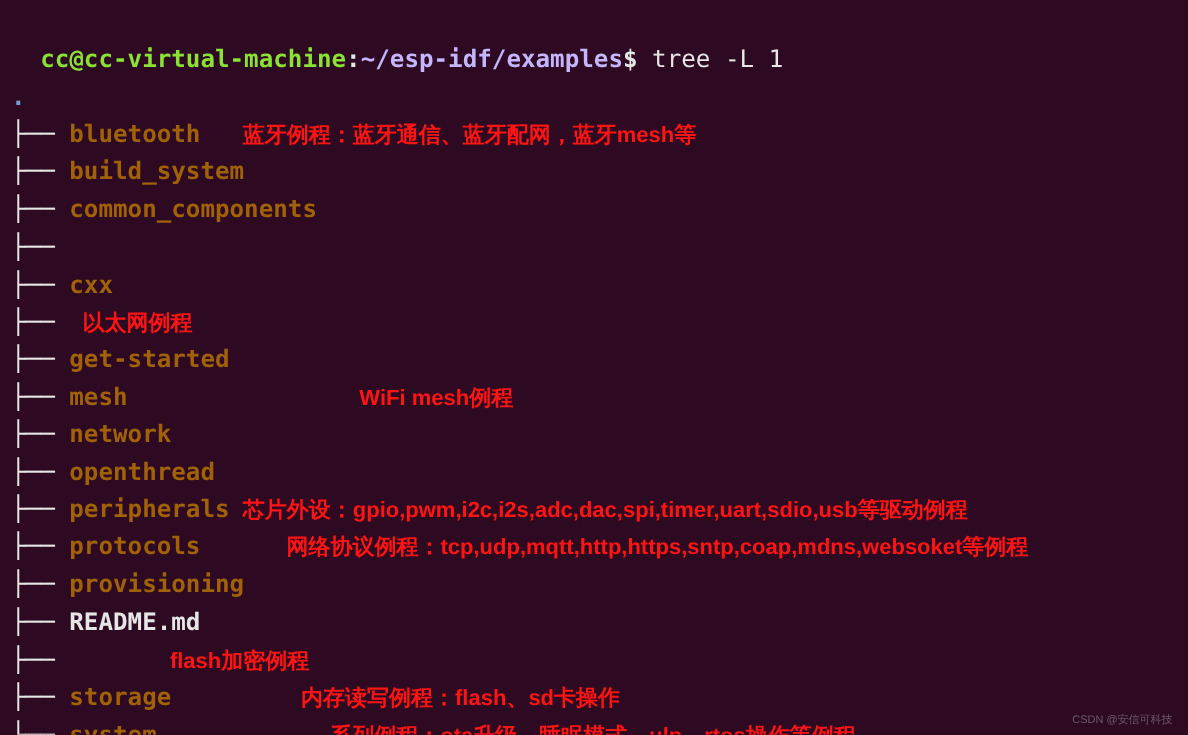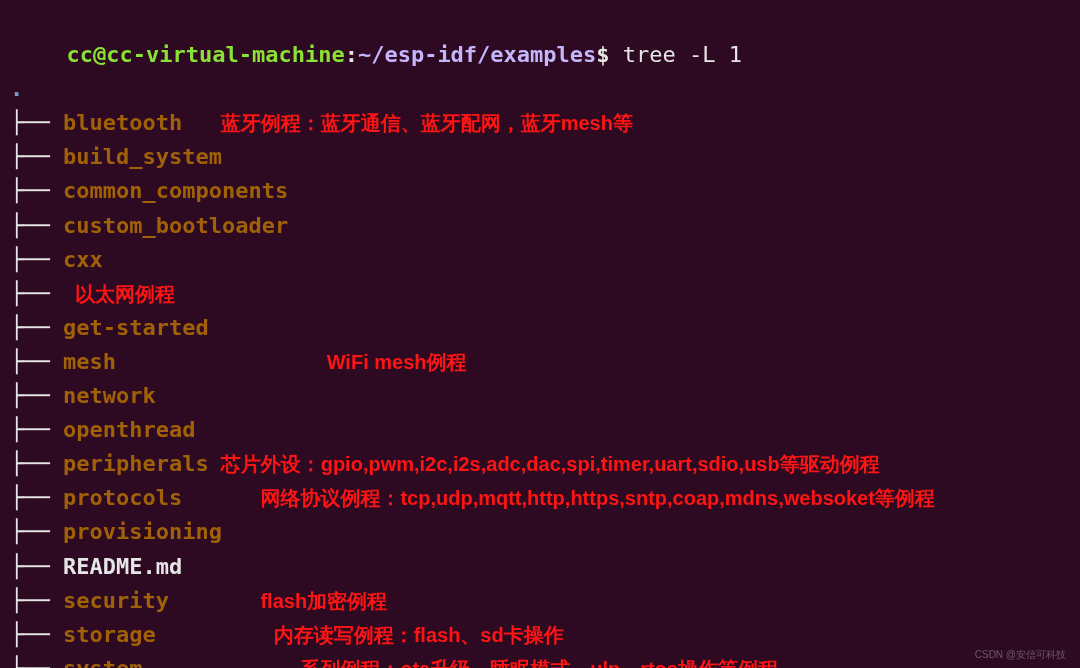--- a/index.html
+++ b/index.html
@@ -9,21 +9,21 @@
     font-family: "DejaVu Sans Mono", "Ubuntu Mono", monospace;
     font-size: 22px;
     line-height: 1.55;
     color: #e6e6e6;
     width: 1080px;
     height: 668px;
     box-sizing: border-box;
     overflow: hidden;
   }
   .prompt-line { white-space: pre; }
-  .user-host { color: #8ae234; font-weight: bold; margin-left: 30px; }
+  .user-host { color: #8ae234; font-weight: bold; }
   .colon { color: #e6e6e6; font-weight: bold; }
   .path { color: #c4b5fd; font-weight: bold; }
   .dollar { color: #e6e6e6; font-weight: bold; }
   .cmd { color: #e6e6e6; }
   .dot { color: #729fcf; font-weight: bold; }
   .tree-row { display: flex; align-items: baseline; white-space: pre; }
   .branch { color: #e6e6e6; font-weight: bold; }
   .dir { color: #a16207; font-weight: bold; }
   .file { color: #e6e6e6; font-weight: bold; }
   .anno { color: #ff1414; font-family: "Microsoft YaHei", sans-serif; font-size: 20px; font-weight: bold; margin-left: 12px; }
@@ -42,29 +42,29 @@
 <div class="prompt-line">
   <span class="user-host">cc@cc-virtual-machine</span><span class="colon">:</span><span class="path">~/esp-idf/examples</span><span class="dollar">$</span><span class="cmd"> tree -L 1</span>
 </div>
 
 <div class="dot">.</div>
 
 <div id="tree">
     <div class="tree-row"><span class="branch">├── </span><span class="dir">bluetooth</span><span>  </span><span class="anno">蓝牙例程：蓝牙通信、蓝牙配网，蓝牙mesh等</span></div>
     <div class="tree-row"><span class="branch">├── </span><span class="dir">build_system</span></div>
     <div class="tree-row"><span class="branch">├── </span><span class="dir">common_components</span></div>
-    <div class="tree-row"><span class="branch">├── </span><span class="dir">custom_bootloader</span></div>
+    <div class="tree-row"><span class="branch">├── </span></div>
     <div class="tree-row"><span class="branch">├── </span><span class="dir">cxx</span></div>
     <div class="tree-row"><span class="branch">├── </span><span></span><span class="anno">以太网例程</span></div>
     <div class="tree-row"><span class="branch">├── </span><span class="dir">get-started</span><span>  </span></div>
     <div class="tree-row"><span class="branch">├── </span><span class="dir">mesh</span><span>               </span><span class="anno">WiFi mesh例程</span></div>
     <div class="tree-row"><span class="branch">├── </span><span class="dir">network</span></div>
     <div class="tree-row"><span class="branch">├── </span><span class="dir">openthread</span></div>
     <div class="tree-row"><span class="branch">├── </span><span class="dir">peripherals</span><span></span><span class="anno">芯片外设：gpio,pwm,i2c,i2s,adc,dac,spi,timer,uart,sdio,usb等驱动例程</span></div>
     <div class="tree-row"><span class="branch">├── </span><span class="dir">protocols</span><span>     </span><span class="anno">网络协议例程：tcp,udp,mqtt,http,https,sntp,coap,mdns,websoket等例程</span></div>
     <div class="tree-row"><span class="branch">├── </span><span class="dir">provisioning</span></div>
     <div class="tree-row"><span class="branch">├── </span><span class="file">README.md</span></div>
-    <div class="tree-row"><span class="branch">├── </span><span class="dir">security</span><span>      </span><span class="anno">flash加密例程</span></div>
+    <div class="tree-row"><span class="branch">├── </span><span>      </span><span class="anno">flash加密例程</span></div>
     <div class="tree-row"><span class="branch">├── </span><span class="dir">storage</span><span>        </span><span class="anno">内存读写例程：flash、sd卡操作</span></div>
     <div class="tree-row"><span class="branch">├── </span><span class="dir">system</span><span>           </span><span class="anno">系列例程：ota升级、睡眠模式、ulp，rtos操作等例程</span></div>
   </div>
 
 <div class="watermark">CSDN @安信可科技</div>
 
 </body></html>

